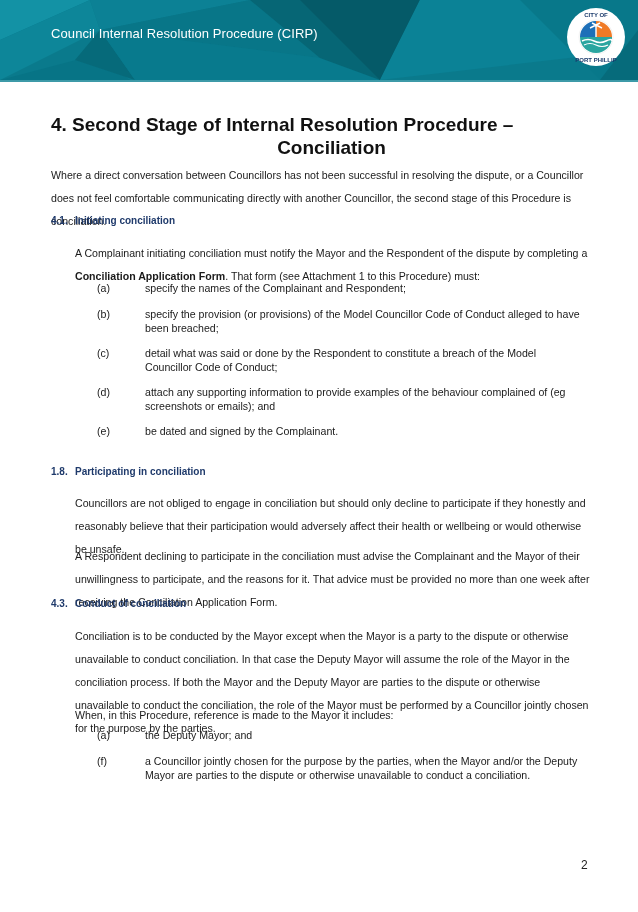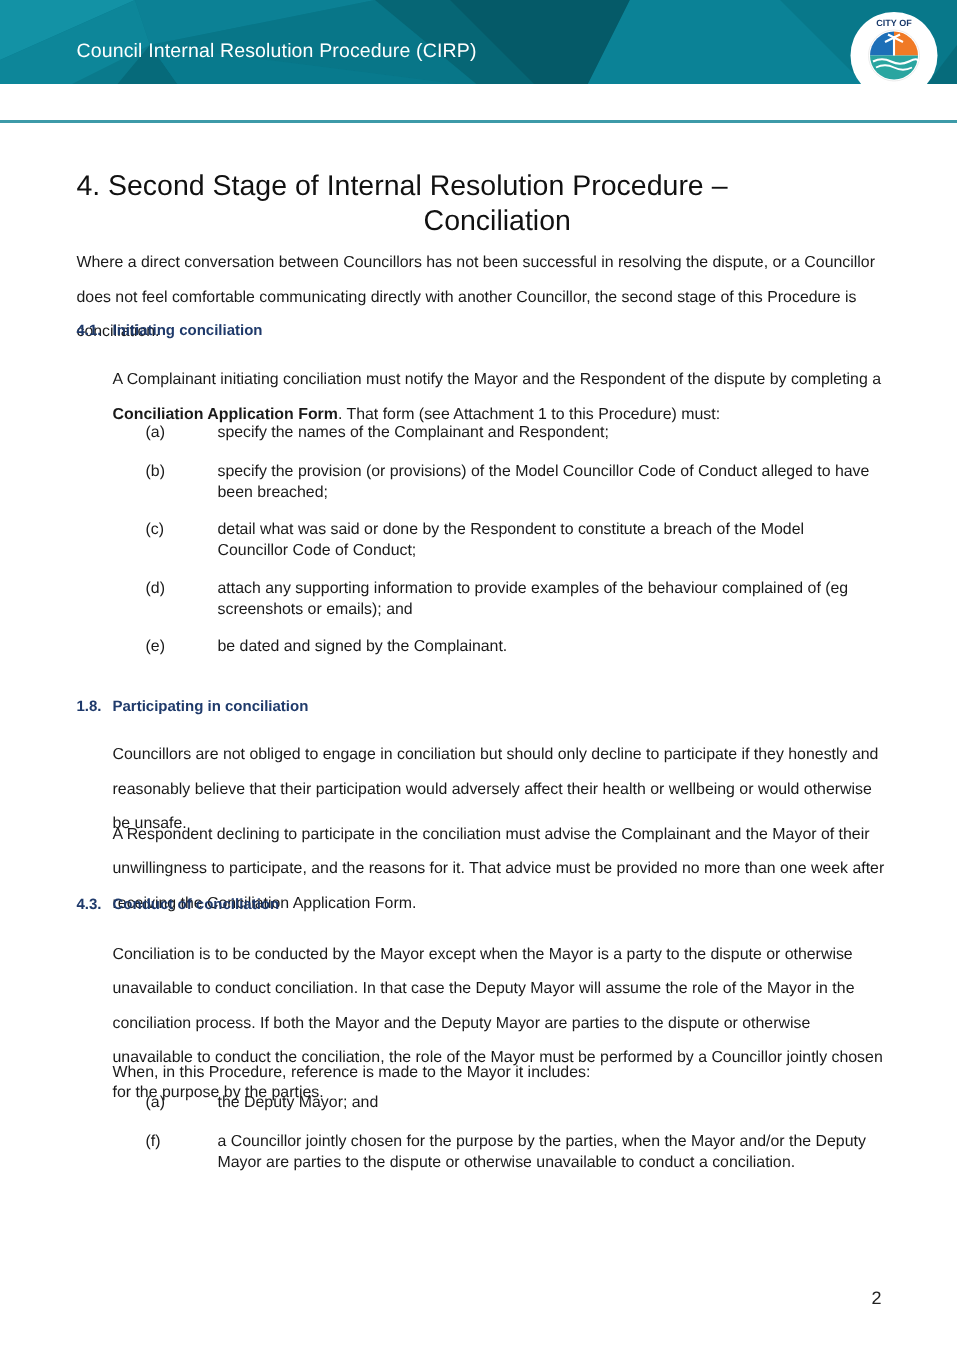--- a/index.html
+++ b/index.html
@@ -1,31 +1,31 @@
 <!DOCTYPE html>
 <html><head>
 <meta charset="utf-8">
 <style>
   html, body { margin: 0; padding: 0; }
   body {
     width: 638px; height: 912px; position: relative; overflow: hidden;
     background: #ffffff; font-family: "Liberation Sans", sans-serif; color: #1a1a1a;
   }
   .header {
-    position: absolute; left: 0; top: 0; width: 638px; height: 56px;
+    position: absolute; left: 0; top: 0; width: 638px; height: 80px;
     background: #0a7a8c; overflow: hidden;
   }
   .header svg.bg { position: absolute; left: 0; top: 0; }
   .header-strip { position: absolute; left: 0; top: 80px; width: 638px; height: 2px; background: #3d9aa8; }
   .header-title {
     position: absolute; left: 51px; top: 26px; color: #ffffff; font-size: 13px; letter-spacing: 0.1px;
   }
   .logo { position: absolute; left: 566px; top: 7px; width: 60px; height: 60px; }
   .h1 {
-    position: absolute; left: 51px; top: 113px; font-size: 19px; font-weight: normal; line-height: 23px;
+    position: absolute; left: 51px; top: 113px; font-size: 19px; font-weight: bold; line-height: 23px;
     color: #111; width: 540px;
   }
   .h1 .num { display: inline-block; width: 21px; }
   .h1 .cont { padding-left: 21px; display: block; text-align: center; }
   .p { position: absolute; font-size: 10.6px; line-height: 23px; color: #1a1a1a; }
   .h2 {
     position: absolute; left: 51px; font-size: 10px; font-weight: bold; color: #1f3a6b;
   }
   .h2 .n { display: inline-block; width: 24px; }
   .item { position: absolute; left: 97px; width: 500px; font-size: 10.6px; line-height: 13.5px; }

